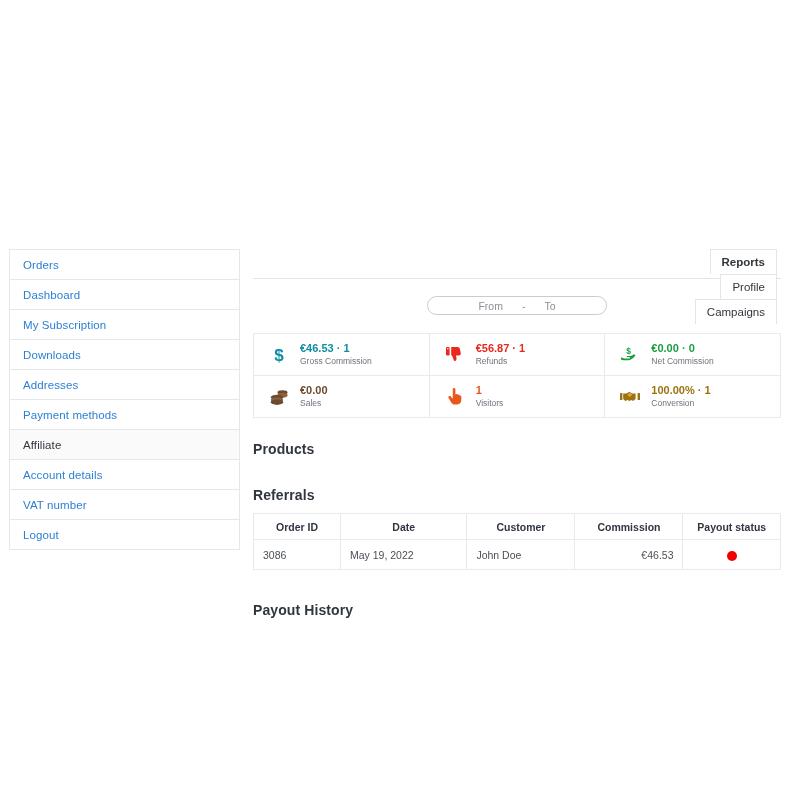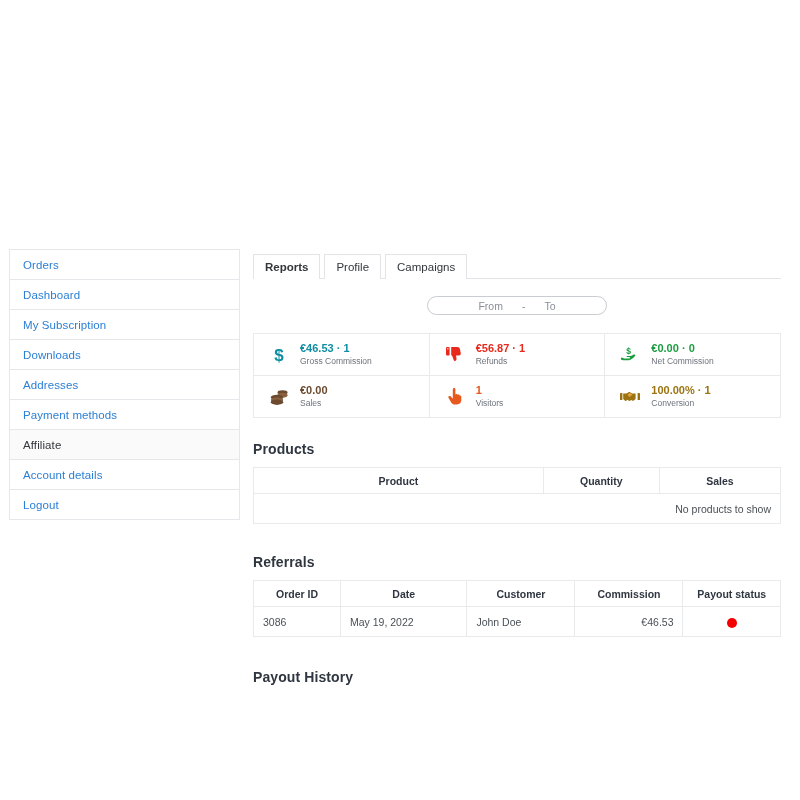--- a/index.html
+++ b/index.html
@@ -57,20 +57,21 @@
     width: 528px;
   }
 
   
   .tabs {
     display: flex;
     align-items: flex-end;
     height: 30px;
     border-bottom: 1px solid #e3e4e7;
     margin-bottom: 8px;
+    flex-direction: column;
   }
   .tab {
     height: 25px;
     line-height: 25px;
     padding: 0 11px;
     font-size: 11.5px;
     color: #32373c;
     border: 1px solid #e3e4e7;
     border-bottom: none;
     background: #ffffff;
@@ -240,20 +241,23 @@
       <div class="nav-item">
         <span>Payment methods</span>
       </div>
       <div class="nav-item is-active">
         <span>Affiliate</span>
       </div>
       <div class="nav-item">
         <span>Account details</span>
       </div>
       <div class="nav-item">
+        <span>VAT number</span>
+      </div>
+      <div class="nav-item">
         <span>Logout</span>
       </div>
     </nav>
 
   <div class="main">
 
     <div class="tabs" id="tabs">
         <div class="tab is-active"><span>Reports</span></div>
         <div class="tab"><span>Profile</span></div>
         <div class="tab"><span>Campaigns</span></div>
@@ -340,34 +344,20 @@
             </svg>
           </div>
           <div class="card-body">
             <div class="card-value" style="color: rgb(155, 116, 17);">100.00% · 1</div>
             <div class="card-label">Conversion</div>
           </div>
         </div>
       </div>
 
     <div class="section-title">Products</div>
-    <table class="products-table">
-      <thead>
-        <tr>
-          <th class="col-product">Product</th>
-          <th class="col-quantity">Quantity</th>
-          <th class="col-sales">Sales</th>
-        </tr>
-      </thead>
-      <tbody>
-        <tr>
-          <td class="empty-cell" colspan="3">No products to show</td>
-        </tr>
-      </tbody>
-    </table>
 
     <div class="section-title spaced">Referrals</div>
     <table class="referrals-table">
       <thead>
         <tr>
           <th class="col-order">Order ID</th>
           <th class="col-date">Date</th>
           <th class="col-customer">Customer</th>
           <th class="col-commission">Commission</th>
           <th class="col-status">Payout status</th>

